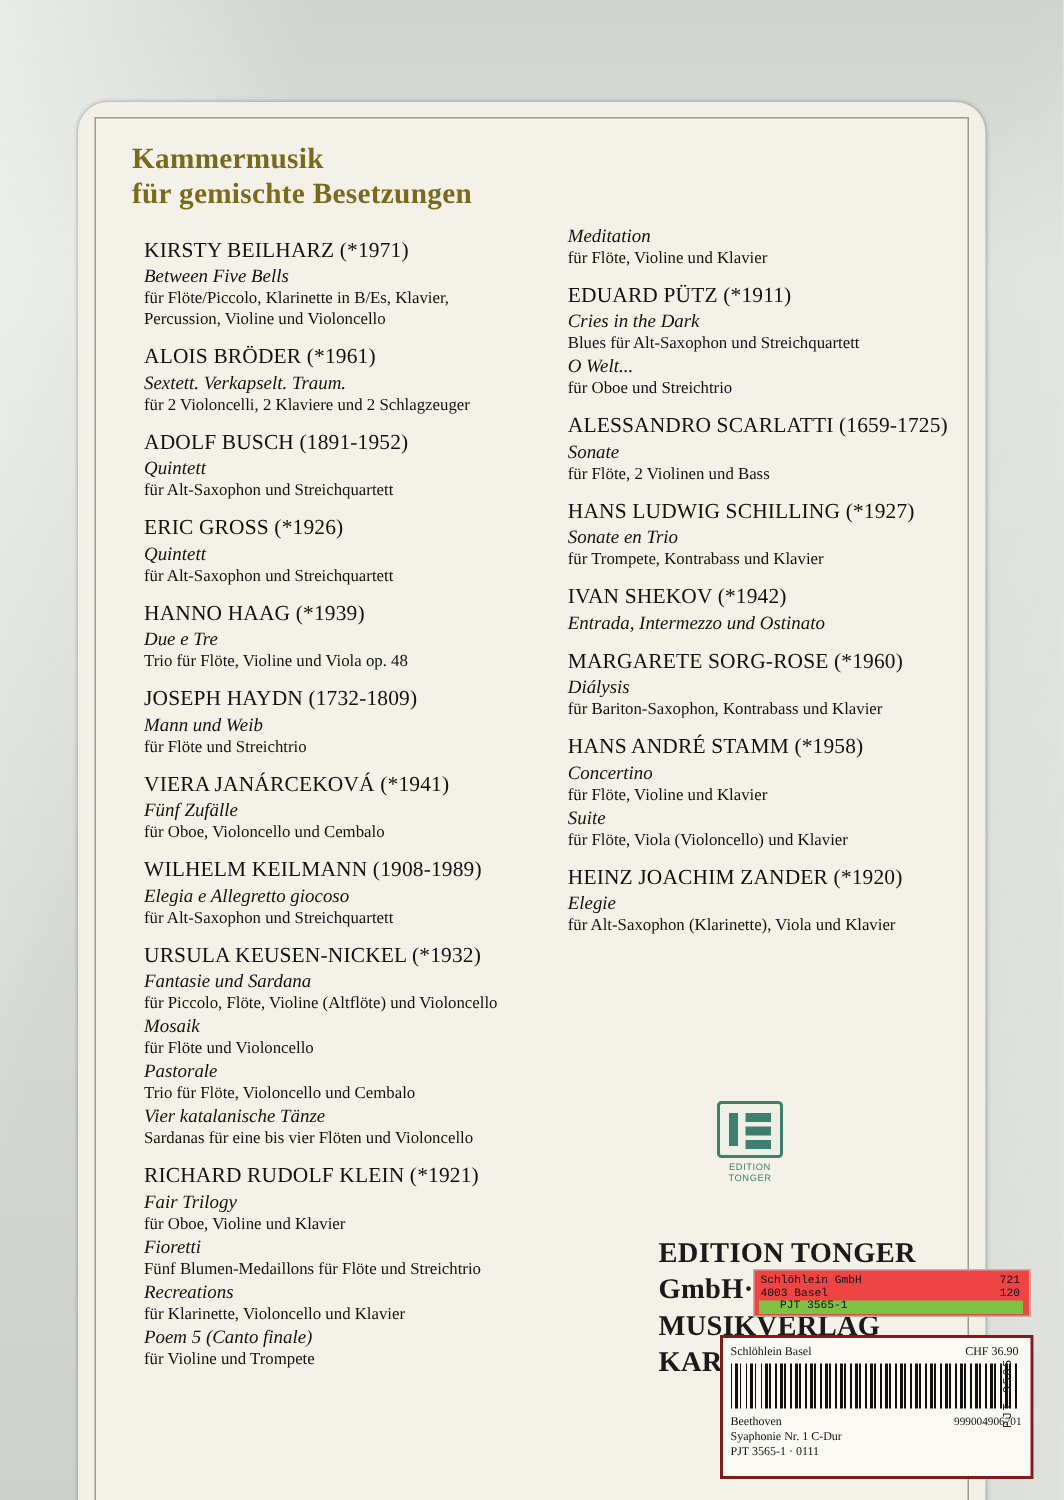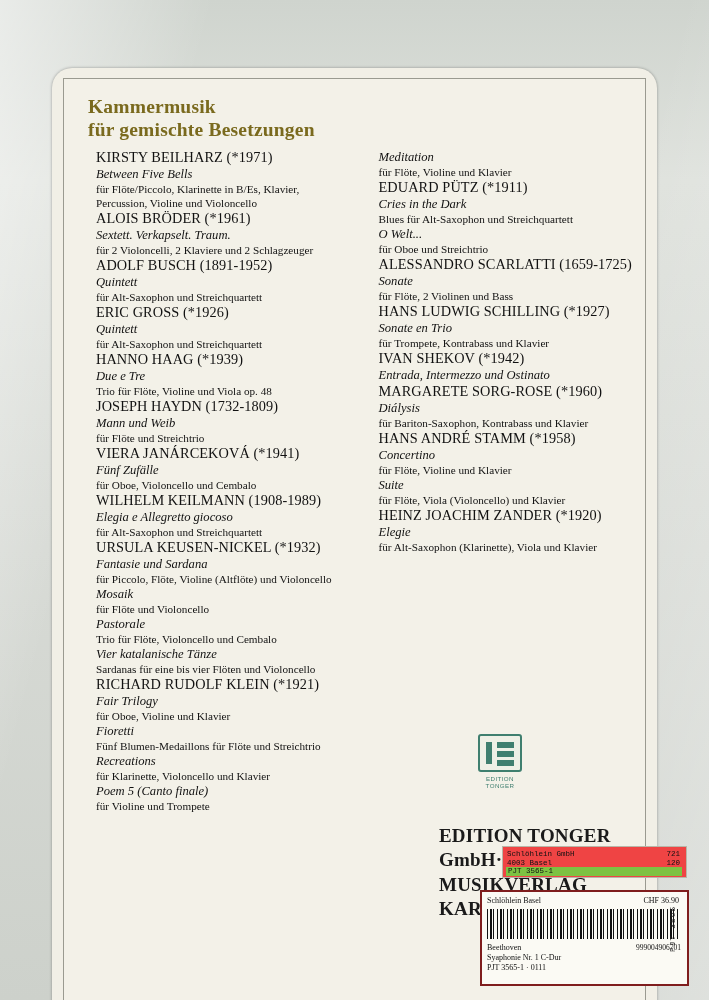--- a/index.html
+++ b/index.html
@@ -59,21 +59,21 @@
   }
   .col {
     width: 50%;
     box-sizing: border-box;
   }
   .col.right { padding-left: 12px; }
 
   .composer {
     font-size: 14.3px;
     color: #111;
-    margin-top: 0;
+    margin-top: 10px;
     letter-spacing: 0.1px;
     padding-left: 8px;
     white-space: nowrap;
   }
   .work {
     font-style: italic;
     font-size: 12.6px;
     color: #111;
     padding-left: 8px;
     margin-top: 1px;
@@ -158,21 +158,21 @@
   .lt-row1 { top: 3px; }
   .lt-row2 { top: 12px; }
   .lt-green {
     position: absolute;
     left: 3px;
     top: 20px;
     width: 176px;
     height: 9px;
     background: #7dc242;
     font-size: 7.5px;
-    padding-left: 2px;
+    padding-left: 14px;
     box-sizing: border-box;
     line-height: 9px;
   }
   .label-main {
     position: absolute;
     left: 480px;
     top: 890px;
     width: 205px;
     height: 92px;
     background: #fbfaf4;

